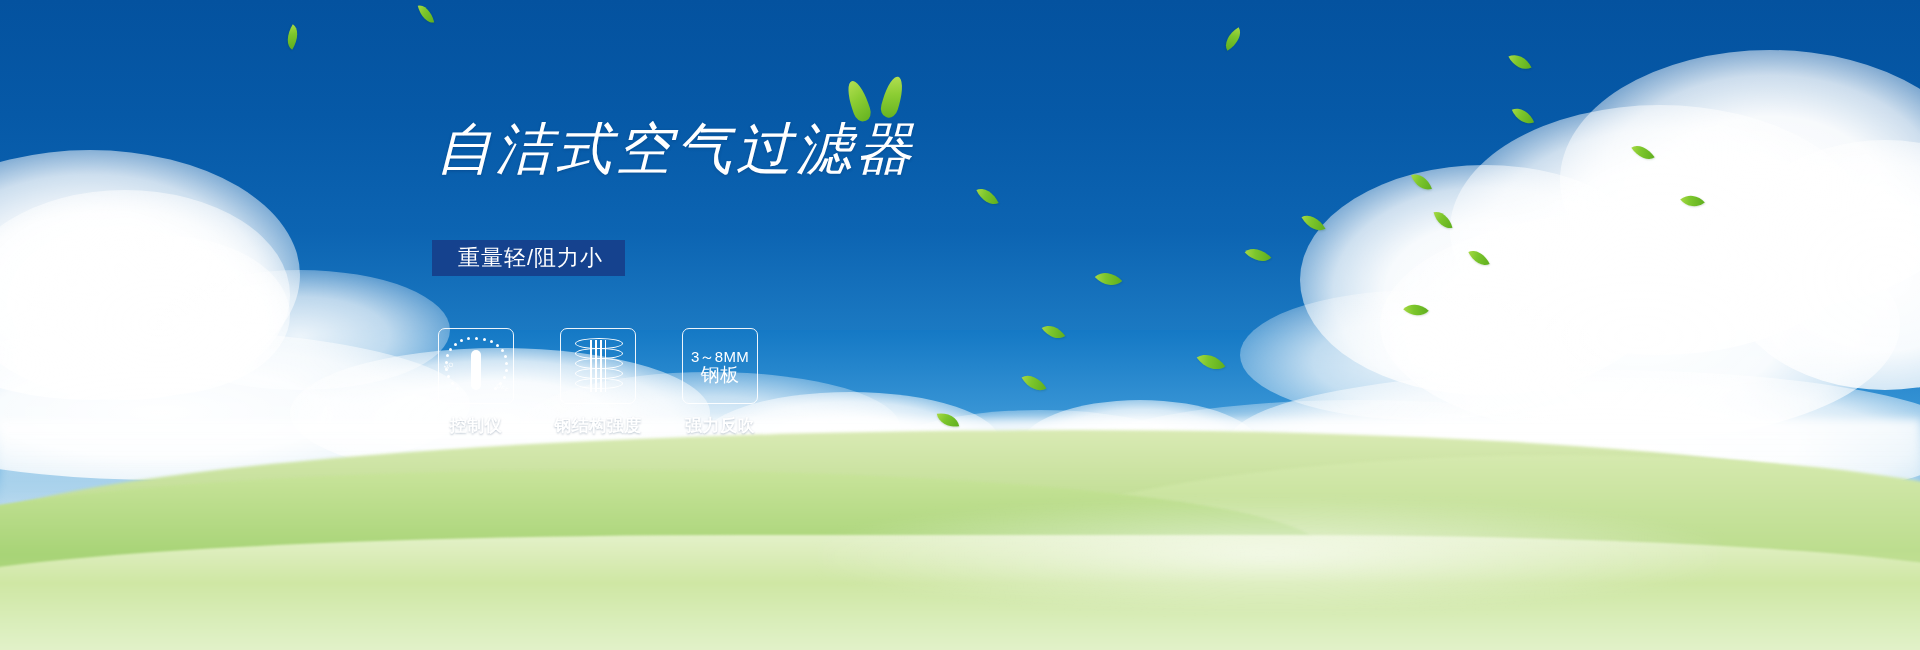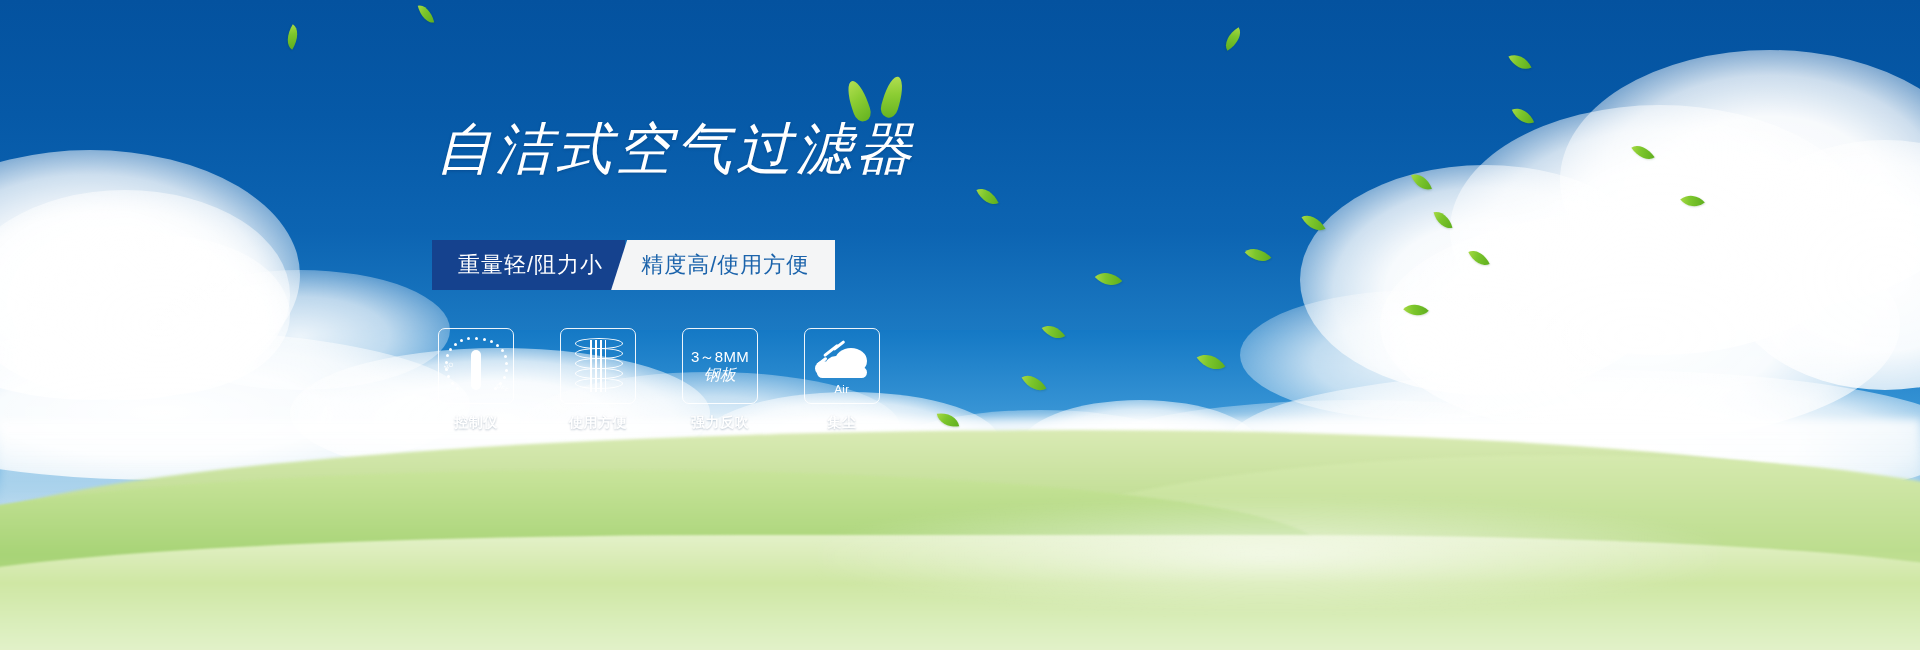--- a/index.html
+++ b/index.html
@@ -97,21 +97,21 @@
   .tl{position:absolute;width:17px;height:42px;}
   .tl i{
     display:block;width:100%;height:100%;
     border-radius:60% 60% 55% 55% / 75% 75% 30% 30%;
     background:linear-gradient(160deg,#b6e054 0%,#8ccd33 45%,#63b220 100%);
   }
   .tl.a{left:2px;top:4px;transform:rotate(-19deg);}
   .tl.b{left:36px;top:0px;transform:rotate(16deg);}
 
   
-  .subtabs{position:absolute;left:432px;top:240px;height:50px;display:flex;}
+  .subtabs{position:absolute;left:432px;top:240px;height:36px;display:flex;}
   .tab-blue{
     background:#15428e;color:#ffffff;
     font-size:22px;letter-spacing:1px;
     display:flex;align-items:center;padding:0 22px 0 26px;
     white-space:nowrap;
   }
   .tab-white{
     background:#f4f5f6;color:#1b63ab;
     font-size:22px;letter-spacing:1px;
     display:flex;align-items:center;padding:0 26px 0 30px;
@@ -122,23 +122,23 @@
 
   
   .features{position:absolute;left:438px;top:328px;display:flex;gap:46px;}
   .feat{width:76px;display:flex;flex-direction:column;align-items:center;}
   .feat-box{
     width:76px;height:76px;border:1.5px solid rgba(255,255,255,0.92);
     border-radius:7px;display:flex;align-items:center;justify-content:center;
     color:#ffffff;text-align:center;box-sizing:border-box;
   }
   .feat-text{font-size:15px;line-height:18px;letter-spacing:0.3px;}
-  .feat-text .cn{font-size:16px;font-style:italic;}
+  .feat-text .cn{font-size:19px;}
   .feat-cap{
-    margin-top:10px;color:#ffffff;font-size:14px;letter-spacing:0.5px;
+    margin-top:10px;color:#ffffff;font-size:17px;letter-spacing:0.5px;
     white-space:nowrap;text-shadow:0 1px 2px rgba(0,40,80,0.25);font-weight:bold;
   }
 
   
   .dial{position:relative;width:62px;height:58px;}
   .dial .dot{position:absolute;width:3px;height:3px;border-radius:50%;background:#fff;}
   .dial .needle{
     position:absolute;left:50%;top:13px;margin-left:-5px;
     width:10px;height:40px;border-radius:5px;background:#fff;
   }
@@ -269,21 +269,20 @@
         </span>
       <span class="tl b">
           <i></i>
         </span>
     </div>
     <div class="main-title">自洁式空气过滤器</div>
   </div>
 
   <div class="subtabs">
     <div class="tab-blue">重量轻/阻力小</div>
-    <div class="tab-white">精度高/使用方便</div>
   </div>
 
   <div class="features">
 
     <div class="feat">
       <div class="feat-box">
         <div class="dial">
           <span class="dot" style="left:30px;top:0px;"></span>
           <span class="dot" style="left:38px;top:1px;"></span>
           <span class="dot" style="left:45px;top:3px;"></span>
@@ -318,43 +317,28 @@
       <div class="feat-box">
         <div class="coil">
           <span class="core"></span>
           <span class="ring" style="top:1px;"></span>
           <span class="ring" style="top:11px;"></span>
           <span class="ring" style="top:21px;"></span>
           <span class="ring" style="top:31px;"></span>
           <span class="ring" style="top:41px;"></span>
         </div>
       </div>
-      <div class="feat-cap">使用方便</div>
+      <div class="feat-cap">钢结构强度</div>
     </div>
 
     <div class="feat">
       <div class="feat-box">
         <div class="feat-text">
           <div>3～8MM</div>
           <div class="cn">钢板</div>
         </div>
       </div>
       <div class="feat-cap">强力反吹</div>
     </div>
 
-    <div class="feat">
-      <div class="feat-box">
-        <div class="airicon">
-          <span class="puff" style="left:22px;top:8px;width:32px;height:26px;"></span>
-          <span class="puff" style="left:12px;top:16px;width:22px;height:20px;"></span>
-          <span class="puff" style="left:2px;top:21px;width:16px;height:15px;"></span>
-          <span class="base" style="left:4px;top:27px;width:50px;height:11px;border-radius:6px;"></span>
-          <span class="swoosh" style="left:9px;top:9px;width:18px;height:3px;"></span>
-          <span class="swoosh" style="left:19px;top:4px;width:14px;height:3px;"></span>
-          <span class="swoosh" style="left:3px;top:20px;width:12px;height:3px;"></span>
-          <span class="airtxt">Air</span>
-        </div>
-      </div>
-      <div class="feat-cap">集尘</div>
-    </div>
 
   </div>
 </div>
 
 </body></html>

